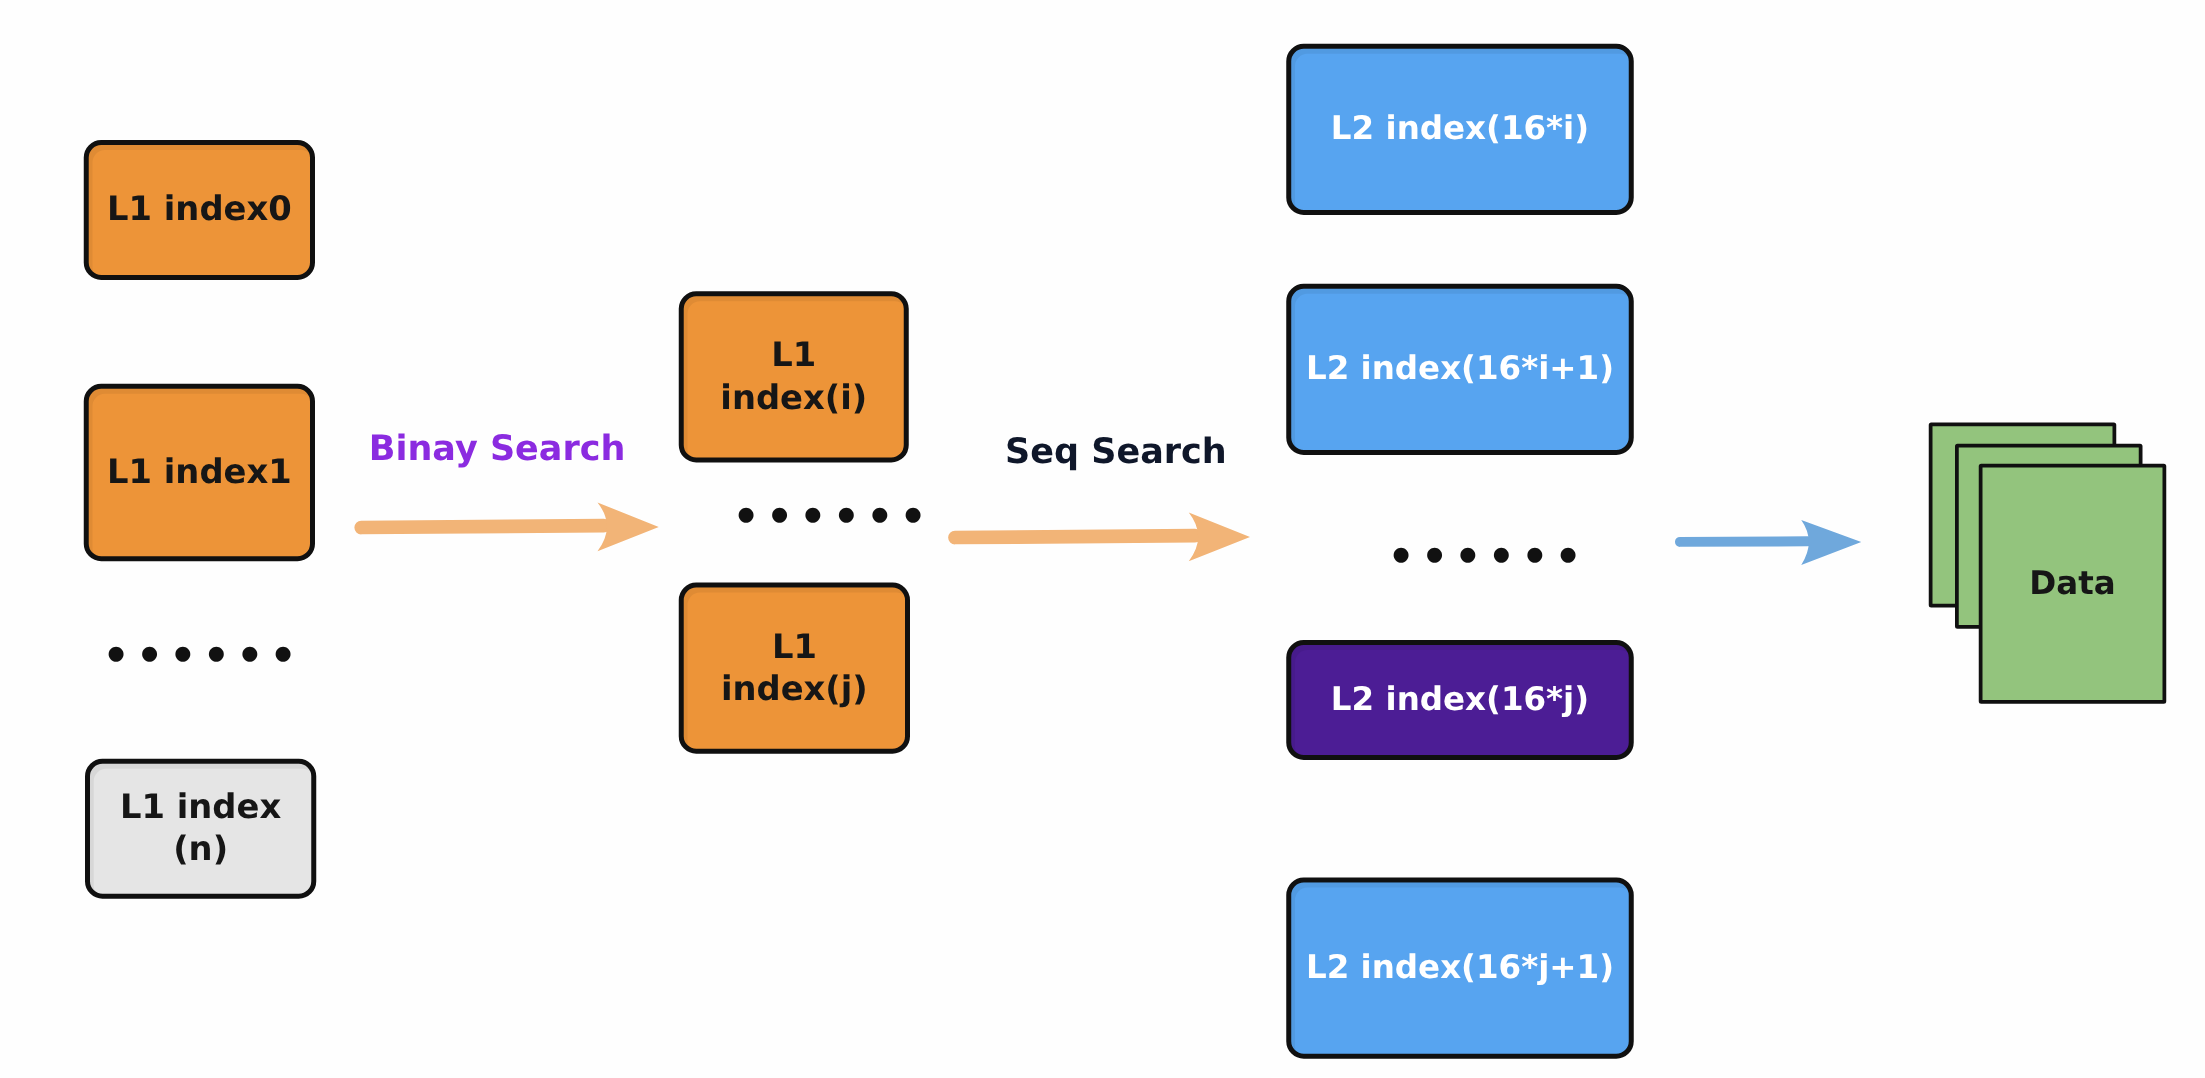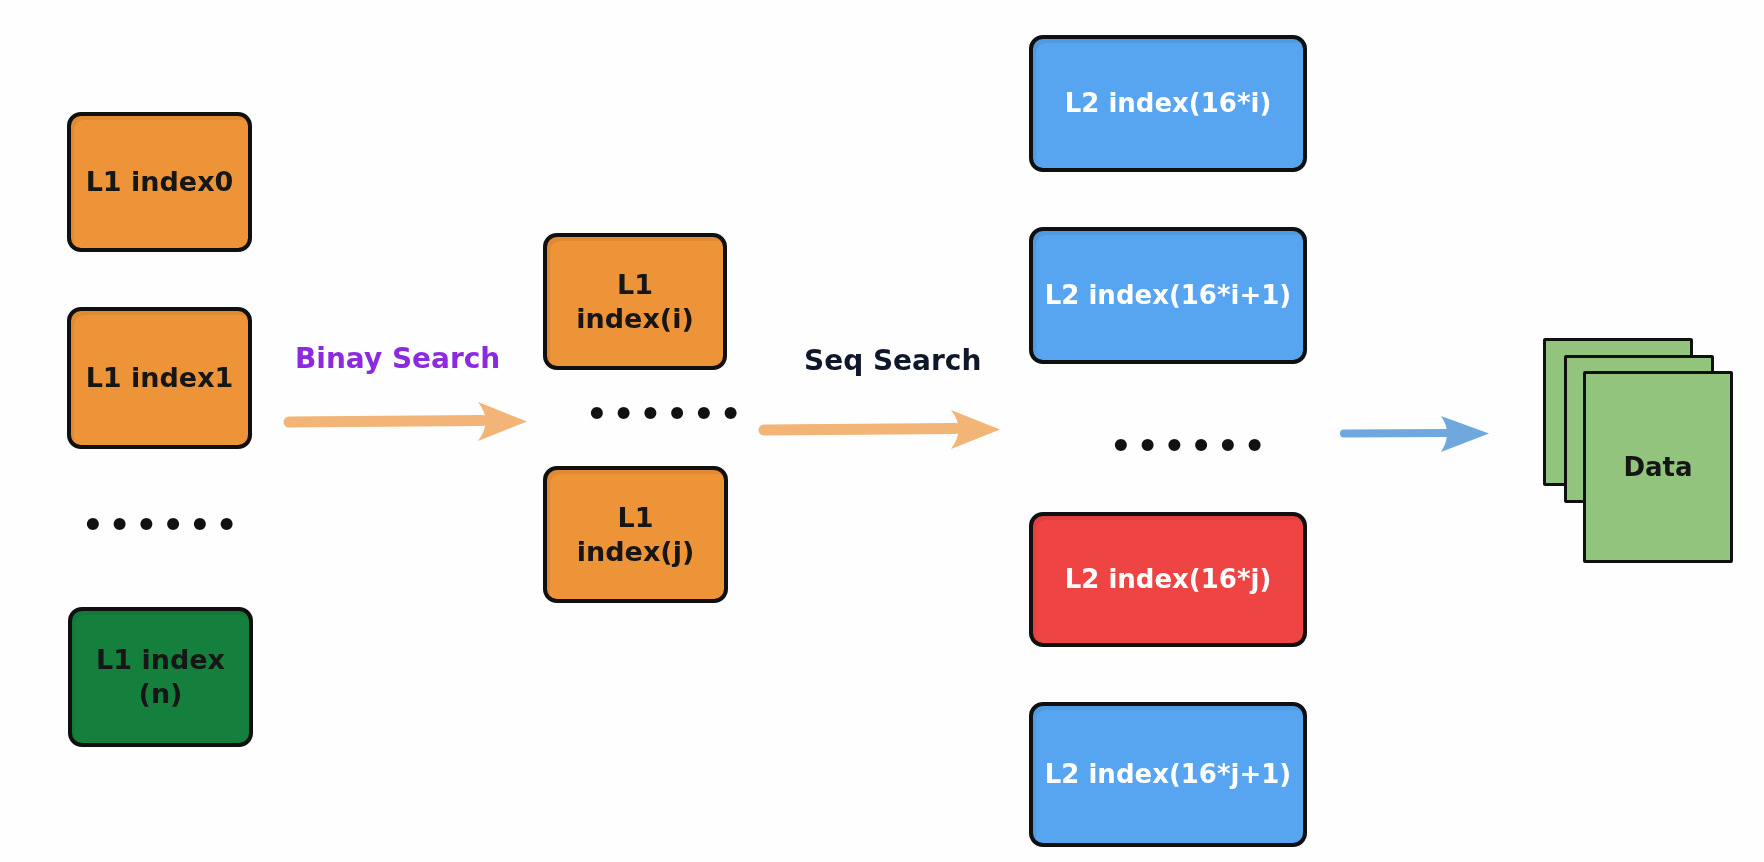--- a/index.html
+++ b/index.html
@@ -14,21 +14,21 @@
     position:absolute;
     border:4px solid #101010;
     border-radius:14px;
     display:flex;align-items:center;justify-content:center;
     text-align:center;
     font-weight:700;
     box-sizing:border-box;
     box-shadow:inset 3px 4px 0 rgba(0,0,0,0.06);
     line-height:1.25;
   }
-  .box-l1{width:185px;height:140px;color:#161616;font-size:27px;padding:0 8px;}
+  .box-l1{width:185px;height:112px;color:#161616;font-size:27px;padding:0 8px;}
   .box-l2{width:278px;height:137px;color:#ffffff;font-size:26px;padding:0 6px;}
   .stack-box{
     position:absolute;
     width:150px;height:192px;
     border:3px solid #101010;
     border-radius:2px;
     box-sizing:border-box;
     display:flex;align-items:center;justify-content:center;
     font-weight:700;font-size:26px;color:#161616;
   }
@@ -56,21 +56,21 @@
   <div class="box box-l1" style="left: 67px; top: 112px; background: rgb(237, 148, 56);">
     <span>L1 index0</span>
   </div>
 
   <div class="box box-l1" style="left: 67px; top: 307px; height: 142px; background: rgb(237, 148, 56); align-items: center;">
     <span>L1 index1</span>
   </div>
 
   <div class="ellipsis" style="left:82px;top:505px;">••••••</div>
 
-  <div class="box box-l1" style="left: 68px; top: 607px; background: #15803d;">
+  <div class="box box-l1" style="left: 68px; top: 607px; background: #e5e5e5;">
     <span>L1 index (n)</span>
   </div>
 
   <div class="search-label" style="left: 295px; top: 342px; color: rgb(139, 43, 224);">Binay Search</div>
 
   <svg class="arrow" style="left:281px;top:399px;" width="250" height="46" viewBox="0 0 250 46">
     <line x1="8" y1="23" x2="202" y2="21.5" stroke-width="11" stroke-linecap="round" stroke="#F2B477"></line>
     <path d="M197 3 Q212 22 197 42 L246 22.5 Z" fill="#F2B477"></path>
   </svg>
 
@@ -94,21 +94,21 @@
   <div class="box box-l2" style="left: 1029px; top: 35px; background: rgb(87, 164, 240);">
     <span>L2 index(16*i)</span>
   </div>
 
   <div class="box box-l2" style="left: 1029px; top: 227px; background: rgb(87, 164, 240);">
     <span>L2 index(16*i+1)</span>
   </div>
 
   <div class="ellipsis" style="left:1110px;top:426px;">••••••</div>
 
-  <div class="box box-l2" style="left: 1029px; top: 512px; height: 135px; background: #ef4444; align-items: center;">
+  <div class="box box-l2" style="left: 1029px; top: 512px; height: 96px; background: #4c1d95; align-items: center;">
     <span>L2 index(16*j)</span>
   </div>
 
   <div class="box box-l2" style="left: 1029px; top: 702px; height: 145px; background: rgb(87, 164, 240);">
     <span>L2 index(16*j+1)</span>
   </div>
 
   <svg class="arrow" style="left:1338px;top:411px;" width="156" height="46" viewBox="0 0 156 46">
     <line x1="6" y1="22.5" x2="108" y2="22" stroke-width="8" stroke-linecap="round" stroke="#6FA8DC"></line>
     <path d="M103 5 Q115 22 103 41 L151 22.5 Z" fill="#6FA8DC"></path>

